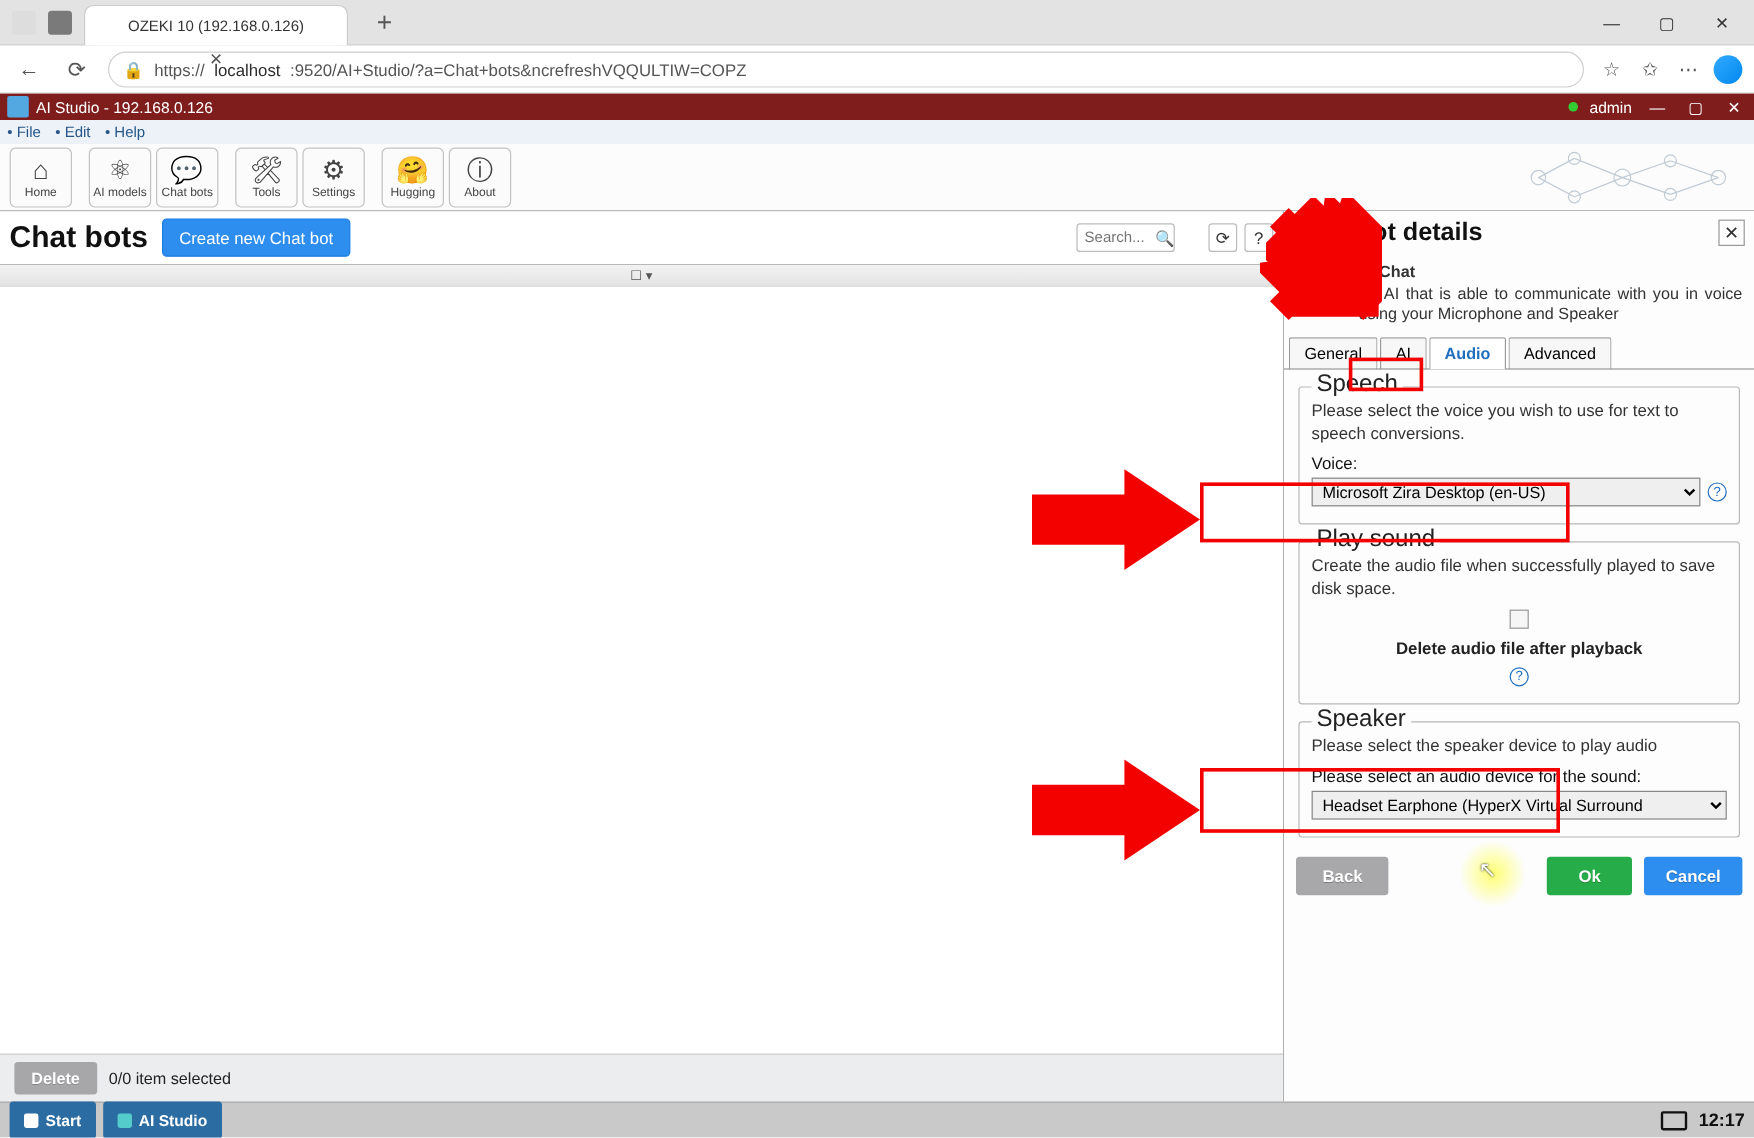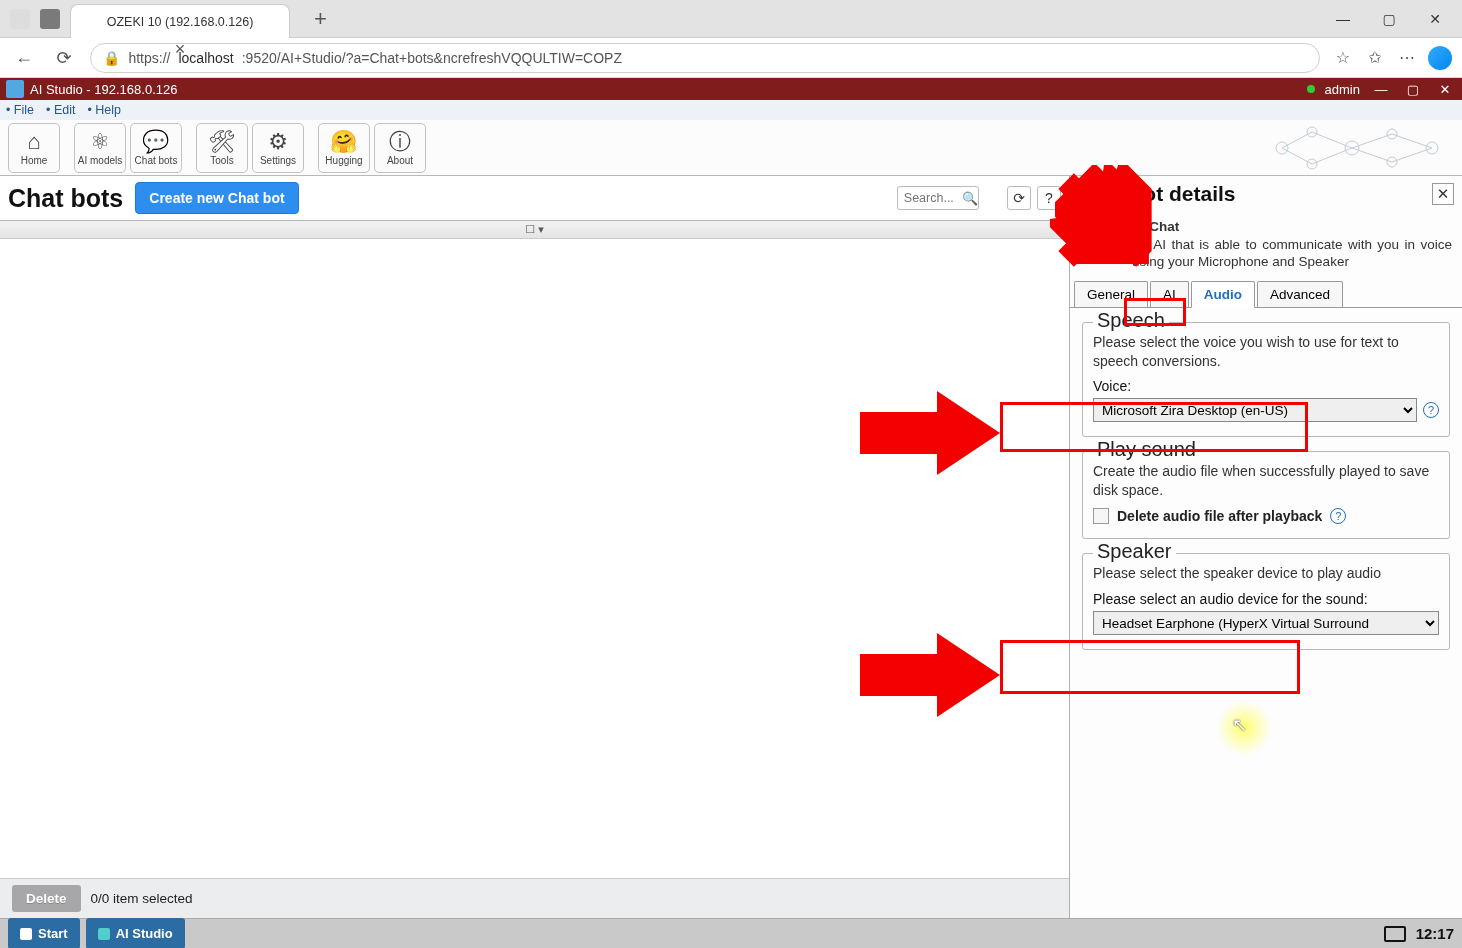--- a/index.html
+++ b/index.html
@@ -44,21 +44,21 @@
 .tool-btn .ti { font-size: 22px; color: #444; height: 26px; display: flex; align-items: center; }
 .tool-btn .tl { font-size: 10px; color: #444; }
 .tool-sep { width: 10px; }
 .network-art { position: absolute; right: 0; top: 0; height: 56px; width: 220px; opacity: .6; }
 
 
 .main { display: flex; height: calc(948px - 38px - 40px - 22px - 20px - 56px - 30px); }
 .main-left { flex: 1; border-right: 1px solid #b0b0b0; display: flex; flex-direction: column; position: relative; }
 .left-header { display: flex; align-items: center; padding: 6px 8px; gap: 12px; border-bottom: 1px solid #b8b8b8; }
 .left-header h1 { font-size: 25px; font-weight: bold; color: #111; }
-.btn-blue { background: #2d8ef0; color: #fff; border: none; border-radius: 4px; padding: 7px 13px; font-size: 14px; font-weight: bold; cursor: pointer; border:1px solid #1a7ce0;}
+.btn-blue { background: #2d8ef0; color: #fff; border: none; border-radius: 4px; padding: 7px 13px; font-size: 14px; font-weight: normal; cursor: pointer; border:1px solid #1a7ce0;}
 .left-header-right { margin-left: auto; display: flex; align-items: center; gap: 6px; }
 .search-box { width: 82px; height: 24px; border: 1px solid #bbb; border-radius: 3px; padding: 0 24px 0 6px; font-size: 12.5px; position: relative;}
 .search-ico { position: relative; left:-22px; font-size:13px; color:#444;}
 .icon-btn { width: 24px; height: 24px; border: 1px solid #bbb; border-radius: 3px; display: flex; align-items: center; justify-content: center; font-size: 14px; color: #333; cursor: pointer; }
 .list-tools { background: linear-gradient(#f2f2f2,#e4e4e4); height: 18px; border-bottom: 1px solid #ccc; display: flex; align-items: center; justify-content: center; font-size:11px; color:#555;}
 .list-body { flex: 1; background: #fff; }
 .list-footer { position: absolute; bottom: 0; left: 0; right: 0; height: 40px; background: #ecedef; display: flex; align-items: center; padding: 0 12px; gap: 10px; border-top:1px solid #ccc;}
 .btn-grey { background: #a7a7a9; color: #fff; border: none; border-radius: 3px; padding: 6px 14px; font-size: 13.5px; font-weight: bold; cursor: pointer; text-shadow:0 1px 0 rgba(0,0,0,.2);}
 .sel-text { font-size: 13.5px; color: #222; }
 
@@ -77,21 +77,21 @@
 .tabs-border { border-bottom:1px solid #999; margin-top:-1px;}
 
 .panel { padding: 0 10px; }
 .fieldset { border: 1px solid #b8b8b8; border-radius: 3px; margin: 14px 2px 0 2px; padding: 10px 10px 14px 10px; position: relative; }
 .fieldset .legend { position: absolute; top: -14px; left: 10px; background: #fdfdfd; padding: 0 4px; font-size: 20px; color: #222; }
 .fs-desc { font-size: 14px; color: #333; margin-bottom: 8px; line-height: 1.35; }
 .field-label { font-size: 14px; font-weight: normal; color: #111; }
 .select { width: 100%; height: 24px; border: 1px solid #888; font-size: 13.5px; padding: 0 4px; appearance: auto; }
 .select-row { display: flex; gap: 6px; align-items: center; margin-top: 4px; }
 .help-q { width: 16px; height: 16px; border: 1px solid #1f6ebf; border-radius: 50%; color: #1f6ebf; font-size: 11px; display: flex; align-items: center; justify-content: center; flex-shrink: 0; }
-.chk-row { display: flex; align-items: center; gap: 8px; font-size: 14px; color: #222; }
+.chk-row { display: flex; align-items: center; gap: 8px; font-size: 14px; color: #222; flex-direction: column; }
 .chk { width: 16px; height: 16px; border: 1px solid #999; background: #f6f6f6; }
 
 .dlg-btns { display: flex; gap: 10px; padding: 16px 10px; }
 .btn-back { background: #a8a8aa; color: #fff; border: none; border-radius: 3px; padding: 8px 22px; font-size: 14px; font-weight: bold; cursor: pointer; text-shadow:0 1px 0 rgba(0,0,0,.25);}
 .btn-ok { background: #26ad49; color: #fff; border: none; border-radius: 3px; padding: 8px 26px; font-size: 14px; font-weight: bold; cursor: pointer; margin-left: auto; text-shadow:0 1px 0 rgba(0,0,0,.25);}
 .btn-cancel { background: #2d8ef0; color: #fff; border: none; border-radius: 3px; padding: 8px 18px; font-size: 14px; font-weight: bold; cursor: pointer; text-shadow:0 1px 0 rgba(0,0,0,.25);}
 
 
 .taskbar { position: absolute; bottom: 0; left: 0; right: 0; height: 30px; background: #c9c9c9; display: flex; align-items: center; padding: 0 8px; gap: 6px; border-top:1px solid #aaa;}
 .tb-btn { background: #2b6ca3; color: #fff; border-radius: 3px; padding: 8px 12px; font-size: 13px; font-weight: bold; display: flex; align-items: center; gap: 6px; }
@@ -281,20 +281,25 @@
         <div class="fs-desc">Please select the speaker device to play audio</div>
         <div class="field-label">Please select an audio device for the sound:</div>
         <div class="select-row">
           <select class="select">
             <option>Headset Earphone (HyperX Virtual Surround</option>
           </select>
         </div>
       </div>
     </div>
 
+    <div class="dlg-btns">
+      <button class="btn-back">Back</button>
+      <button class="btn-ok">Ok</button>
+      <button class="btn-cancel">Cancel</button>
+    </div>
   </div>
 </div>
 
 <div class="taskbar">
   <div class="tb-btn">
       <span style="width:12px;height:12px;background:#fff;display:inline-block;border-radius:2px;"></span>
       <span>Start</span>
     </div>
   <div class="tb-btn">
       <span style="width:12px;height:12px;background:#5cc;display:inline-block;border-radius:2px;"></span>

